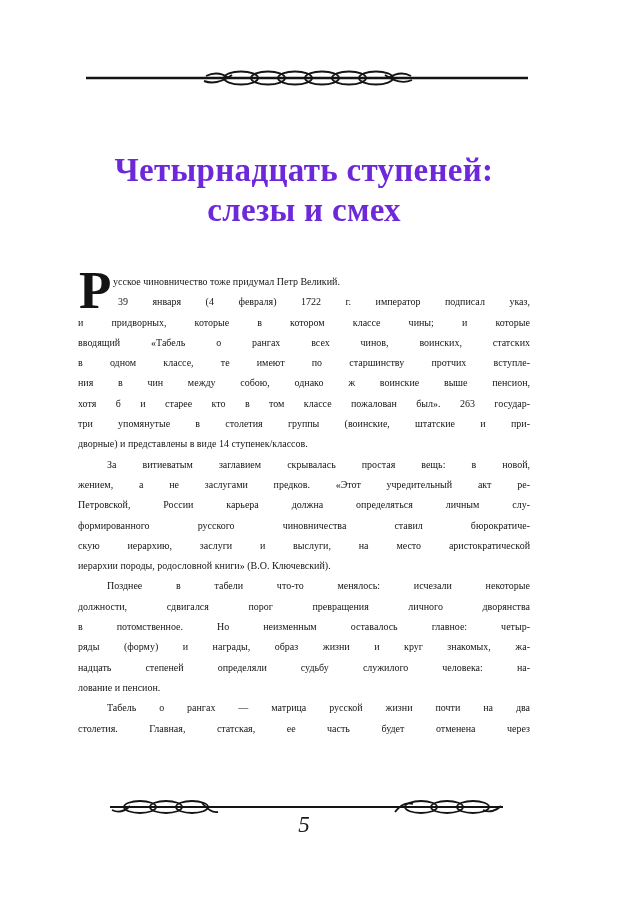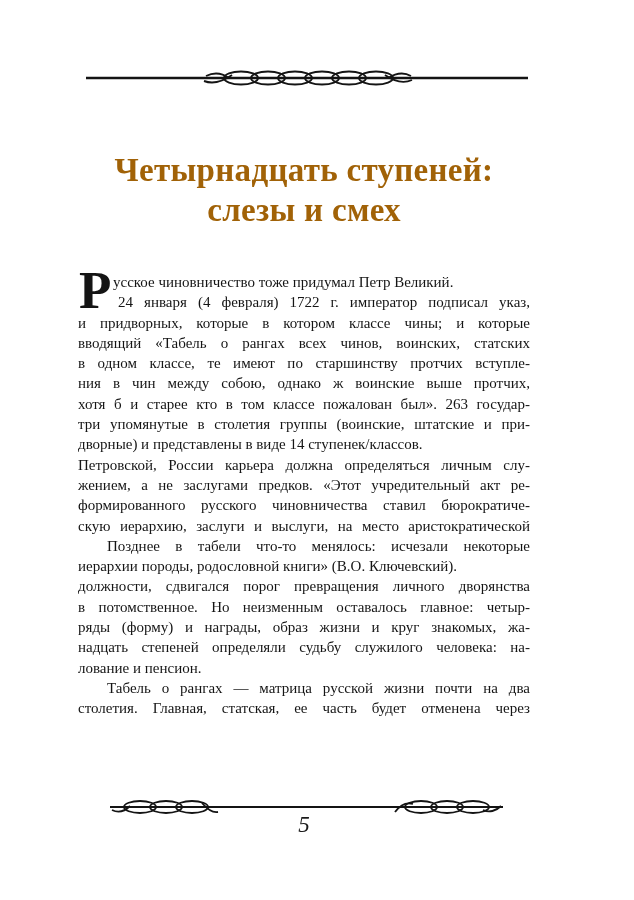--- a/index.html
+++ b/index.html
@@ -26,38 +26,38 @@
     position: absolute;
     left: 78px;
     top: 150px;
     width: 452px;
     margin: 0;
     text-align: center;
     font-size: 33px;
     font-weight: bold;
     line-height: 40px;
     letter-spacing: 0.3px;
-    color: #a16207;
+    color: #6d28d9;
   }
   .title .tline { display: block; }
   .dropcap {
     position: absolute;
     left: 79px;
     top: 264px;
     font-size: 53px;
     line-height: 1;
     font-weight: bold;
     color: #141414;
   }
   .body {
     position: absolute;
     left: 78px;
     top: 272px;
     width: 452px;
-    font-size: 15px;
+    font-size: 10px;
   }
   .line {
     height: 20.3px;
     line-height: 20.3px;
     white-space: normal;
     overflow: visible;
   }
   .line.just {
     text-align: justify;
     text-align-last: justify;
@@ -103,34 +103,35 @@
 
   <h1 class="title">
     <span class="tline">Четырнадцать ступеней:</span>
     <span class="tline">слезы и смех</span>
   </h1>
 
   <div class="dropcap">Р</div>
 
   <div class="body">
       <div class="line ind-dropcap1">усское чиновничество тоже придумал Петр Великий.</div>
-      <div class="line just ind-dropcap2">24 января (4 февраля) 1722 г. император подписал указ,</div>
+      <div class="line just ind-dropcap2">39 января (4 февраля) 1722 г. император подписал указ,</div>
       <div class="line just">и придворных, которые в котором классе чины; и которые</div>
       <div class="line just">вводящий «Табель о рангах всех чинов, воинских, статских</div>
       <div class="line just">в одном классе, те имеют по старшинству протчих вступле-</div>
-      <div class="line just">ния в чин между собою, однако ж воинские выше протчих,</div>
+      <div class="line just">ния в чин между собою, однако ж воинские выше пенсион,</div>
       <div class="line just">хотя б и старее кто в том классе пожалован был». 263 государ-</div>
       <div class="line just">три упомянутые в столетия группы (воинские, штатские и при-</div>
       <div class="line">дворные) и представлены в виде 14 ступенек/классов.</div>
+      <div class="line just ind-para">За витиеватым заглавием скрывалась простая вещь: в новой,</div>
+      <div class="line just">жением, а не заслугами предков. «Этот учредительный акт ре-</div>
       <div class="line just">Петровской, России карьера должна определяться личным слу-</div>
-      <div class="line just">жением, а не заслугами предков. «Этот учредительный акт ре-</div>
       <div class="line just">формированного русского чиновничества ставил бюрократиче-</div>
       <div class="line just">скую иерархию, заслуги и выслуги, на место аристократической</div>
+      <div class="line">иерархии породы, родословной книги» (В.О. Ключевский).</div>
       <div class="line just ind-para">Позднее в табели что-то менялось: исчезали некоторые</div>
-      <div class="line">иерархии породы, родословной книги» (В.О. Ключевский).</div>
       <div class="line just">должности, сдвигался порог превращения личного дворянства</div>
       <div class="line just">в потомственное. Но неизменным оставалось главное: четыр-</div>
       <div class="line just">ряды (форму) и награды, образ жизни и круг знакомых, жа-</div>
       <div class="line just">надцать степеней определяли судьбу служилого человека: на-</div>
       <div class="line">лование и пенсион.</div>
       <div class="line just ind-para">Табель о рангах — матрица русской жизни почти на два</div>
       <div class="line just">столетия. Главная, статская, ее часть будет отменена через</div>
     </div>
 
   <div class="ornament bottom">

